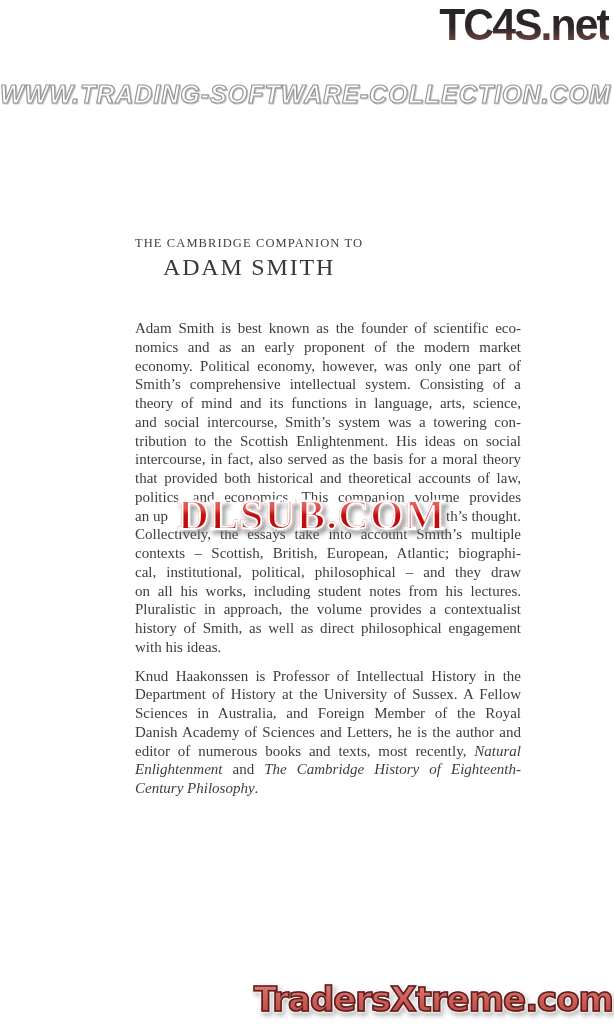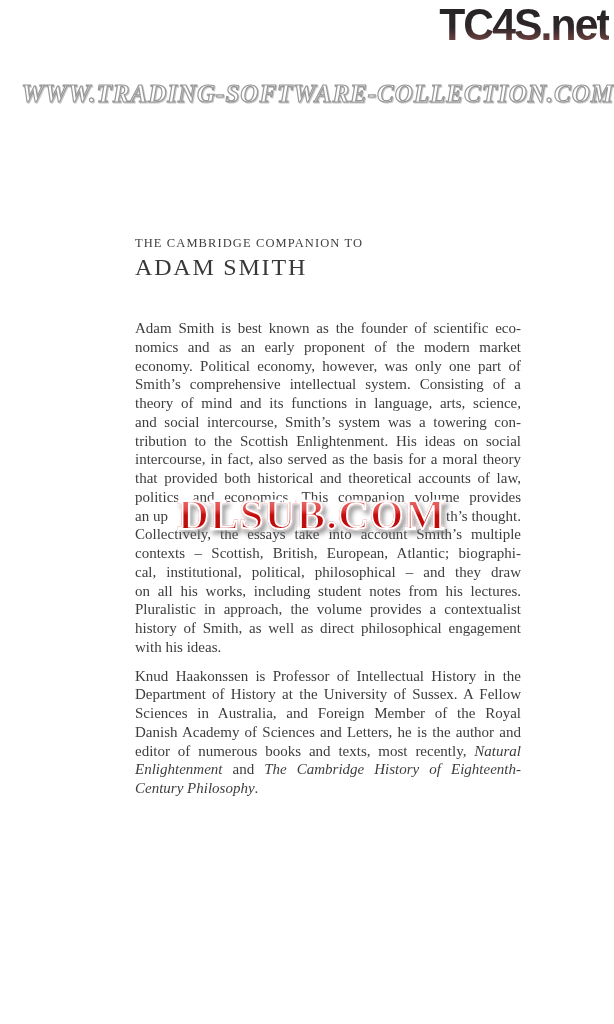--- a/index.html
+++ b/index.html
@@ -25,34 +25,34 @@
     background-clip: text;
     color: transparent;
     transform: scaleX(0.97);
     transform-origin: right top;
   }
 
   
   .tsc {
     position: absolute;
     top: 80px; left: 0; right: 0;
-    text-align: right;
-    font-family: Liberation Serif, serif;
+    text-align: left;
+    font-family: Liberation Sans, sans-serif;
     font-weight: bold;
     font-style: italic;
     font-size: 25px;
     letter-spacing: 1px;
     color: #ffffff;
     -webkit-text-stroke: 1.2px #979797;
     filter: drop-shadow(1px 1px 0px #c8c8c8);
     white-space: nowrap;
   }
 
   
-  .title-block { position: absolute; left: 135px; top: 236px; color: #3b3b3b; }
+  .title-block { position: absolute; left: 135px; top: 236px; color: #3b3b3b; text-align: center; }
   .series-title {
     font-size: 12.5px;
     letter-spacing: 1.1px;
     color: #3e3e3e;
   }
   .book-title {
     font-size: 24px;
     letter-spacing: 1.8px;
     margin-top: 3px;
     color: #383838;
@@ -158,14 +158,15 @@
         <div class="line just">Sciences in Australia, and Foreign Member of the Royal</div>
         <div class="line just">Danish Academy of Sciences and Letters, he is the author and</div>
         <div class="line just"><span>editor of numerous books and texts, most recently, </span><span class="it">Natural</span></div>
         <div class="line just"><span class="it">Enlightenment</span><span> and </span><span class="it">The Cambridge History of Eighteenth-</span></div>
         <div class="line"><span class="it">Century Philosophy</span><span>.</span></div>
       </div>
     </div>
 
   <div class="dlsub">DLSUB.COM</div>
 
+  <div class="traders">TradersXtreme.com</div>
 
 </div>
 
 </body></html>

